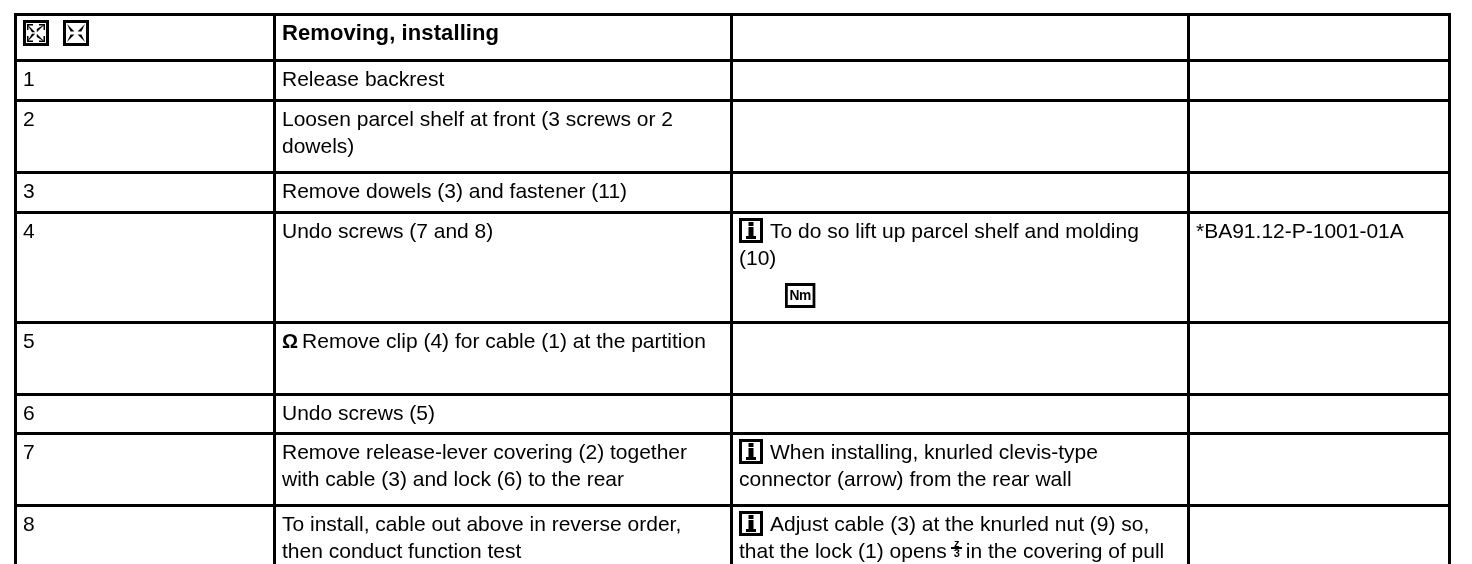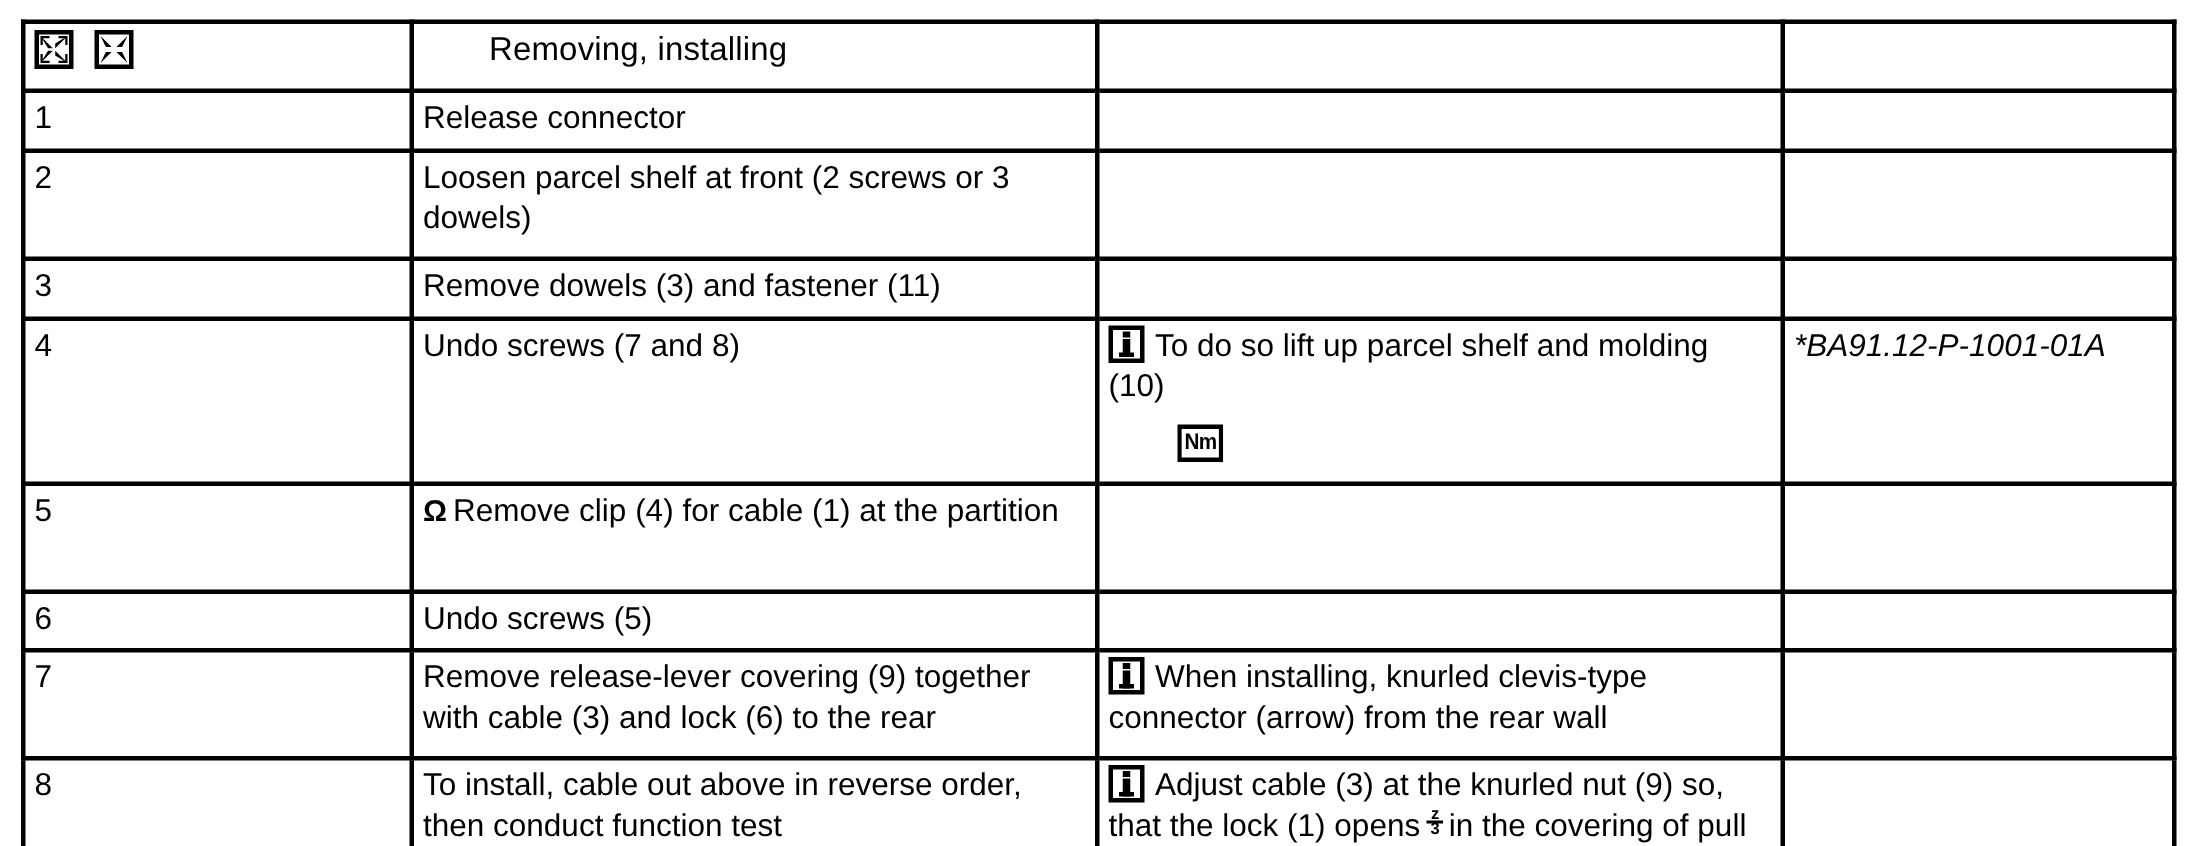--- a/index.html
+++ b/index.html
@@ -44,24 +44,23 @@
   col.c-num   { width: 259px; }
   col.c-step  { width: 457px; }
   col.c-note  { width: 457px; }
   col.c-ref   { width: 261px; }
 
   .cell-text { display: block; }
 
   
   tr.header-row td { height: 34px; }
   .header-title {
-    font-weight: normal;
+    font-weight: bold;
     font-size: 22px;
     letter-spacing: 0.1px;
-    margin-left: 44px;
   }
 
   
   tr.r-head td  { height: 36px; }
   tr.r1 td      { height: 30px; }
   tr.r2 td      { height: 62px; }
   tr.r3 td      { height: 30px; }
   tr.r4 td      { height: 100px; }
   tr.r5 td      { height: 62px; }
   tr.r6 td      { height: 29px; }
@@ -165,21 +164,21 @@
   }
   .tight-glyph span { display: block; }
   .tight-glyph .tg-bar {
     height: 2px;
     background: #000000;
     margin: 0 auto;
     width: 11px;
   }
 
   .ref-cell { vertical-align: bottom; padding-bottom: 8px; }
-  .nowrapish { white-space: nowrap; font-style: italic; }
+  .nowrapish { white-space: nowrap; }
 </style>
 </head>
 <body>
 
 <div class="page">
 
   <table class="proc-table">
     <colgroup>
       <col class="c-num">
       <col class="c-step">
@@ -226,36 +225,36 @@
         <td>
           <span class="cell-text"></span>
         </td>
       </tr>
 
       <tr class="r1">
         <td>
           <span class="cell-text">1</span>
         </td>
         <td>
-          <span class="cell-text">Release connector</span>
+          <span class="cell-text">Release backrest</span>
         </td>
         <td>
           <span class="cell-text"></span>
         </td>
         <td>
           <span class="cell-text"></span>
         </td>
       </tr>
 
       <tr class="r2">
         <td>
           <span class="cell-text">2</span>
         </td>
         <td>
-          <span class="cell-text">Loosen parcel shelf at front (2 screws or 3 dowels)</span>
+          <span class="cell-text">Loosen parcel shelf at front (3 screws or 2 dowels)</span>
         </td>
         <td>
           <span class="cell-text"></span>
         </td>
         <td>
           <span class="cell-text"></span>
         </td>
       </tr>
 
       <tr class="r3">
@@ -321,21 +320,21 @@
         <td>
           <span class="cell-text"></span>
         </td>
       </tr>
 
       <tr class="r7">
         <td>
           <span class="cell-text">7</span>
         </td>
         <td>
-          <span class="cell-text">Remove release-lever covering (9) together with cable (3) and lock (6) to the rear</span>
+          <span class="cell-text">Remove release-lever covering (2) together with cable (3) and lock (6) to the rear</span>
         </td>
         <td>
           <span class="info-icon">
             <span class="i-dot"></span><span class="i-stem"></span><span class="i-foot"></span>
           </span><span>When installing, knurled clevis-type connector (arrow) from the rear wall</span>
         </td>
         <td>
           <span class="cell-text"></span>
         </td>
       </tr>

